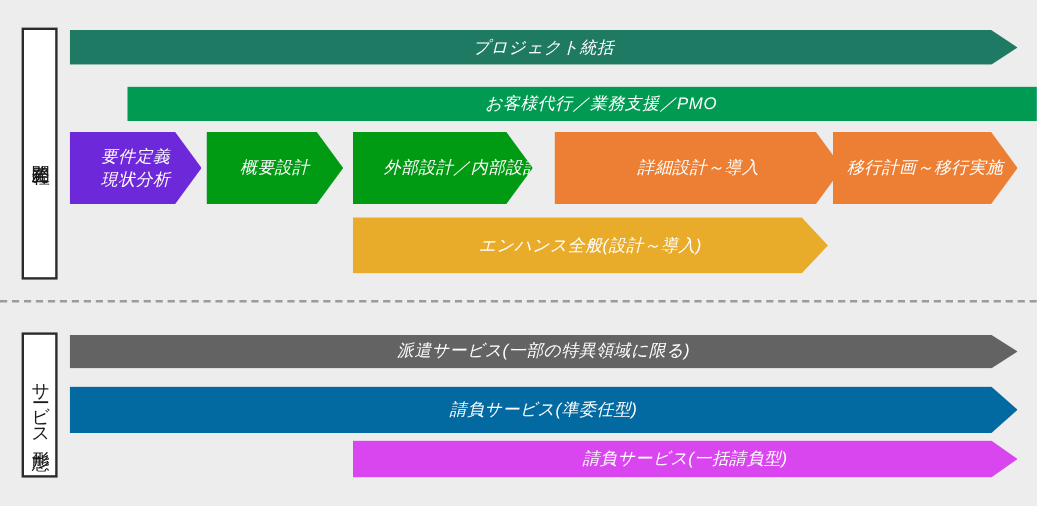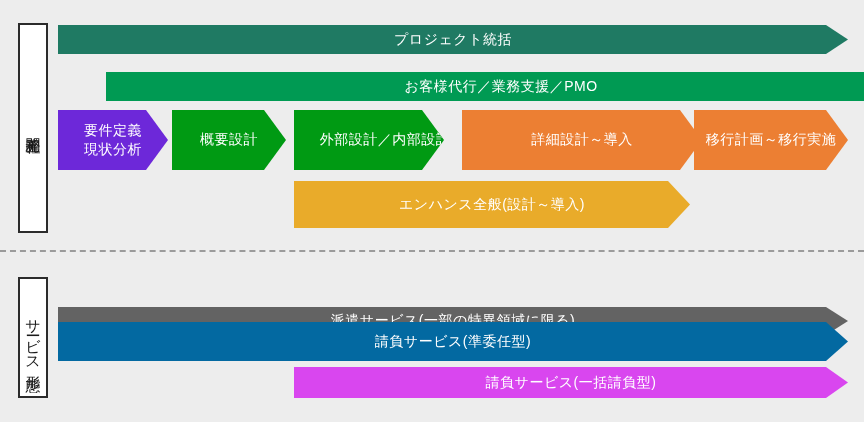--- a/index.html
+++ b/index.html
@@ -44,20 +44,21 @@
     font-size:14px;
     letter-spacing:0.5px;
     white-space:nowrap;
   }
   .arrow .lbl{
     position:relative;
     z-index:2;
     text-align:center;
     line-height:1.25;
     pointer-events:none;
+    font-style:italic;
   }
   .arrow.two-line .lbl{line-height:1.35;}
 
   
   .tip{
     clip-path:polygon(0 0, calc(100% - 22px) 0, 100% 50%, calc(100% - 22px) 100%, 0 100%);
   }
 
   
   .divider{
@@ -101,21 +102,21 @@
       </div>
       <div class="arrow tip" style="left: 450px; top: 110px; width: 240px; height: 60px; background: rgb(236, 127, 51); margin-left: 12px;">
         <div class="lbl">詳細設計～導入</div>
       </div>
       <div class="arrow tip" style="left: 694px; top: 110px; width: 154px; height: 60px; background: rgb(236, 127, 51);">
         <div class="lbl">移行計画～移行実施</div>
       </div>
       <div class="arrow tip" style="left: 294px; top: 181px; width: 396px; height: 47px; background: rgb(233, 171, 42);">
         <div class="lbl">エンハンス全般(設計～導入)</div>
       </div>
-      <div class="arrow tip" style="left: 58px; top: 279px; width: 790px; height: 28px; background: rgb(99, 99, 99); margin-top: 28px;">
+      <div class="arrow tip" style="left: 58px; top: 279px; width: 790px; height: 28px; background: rgb(99, 99, 99);">
         <div class="lbl">派遣サービス(一部の特異領域に限る)</div>
       </div>
       <div class="arrow tip" style="left: 58px; top: 322px; width: 790px; height: 39px; background: #0369a1;">
         <div class="lbl">請負サービス(準委任型)</div>
       </div>
       <div class="arrow tip" style="left: 294px; top: 367px; width: 554px; height: 31px; background: #d946ef;">
         <div class="lbl">請負サービス(一括請負型)</div>
       </div>
     </div>
 

